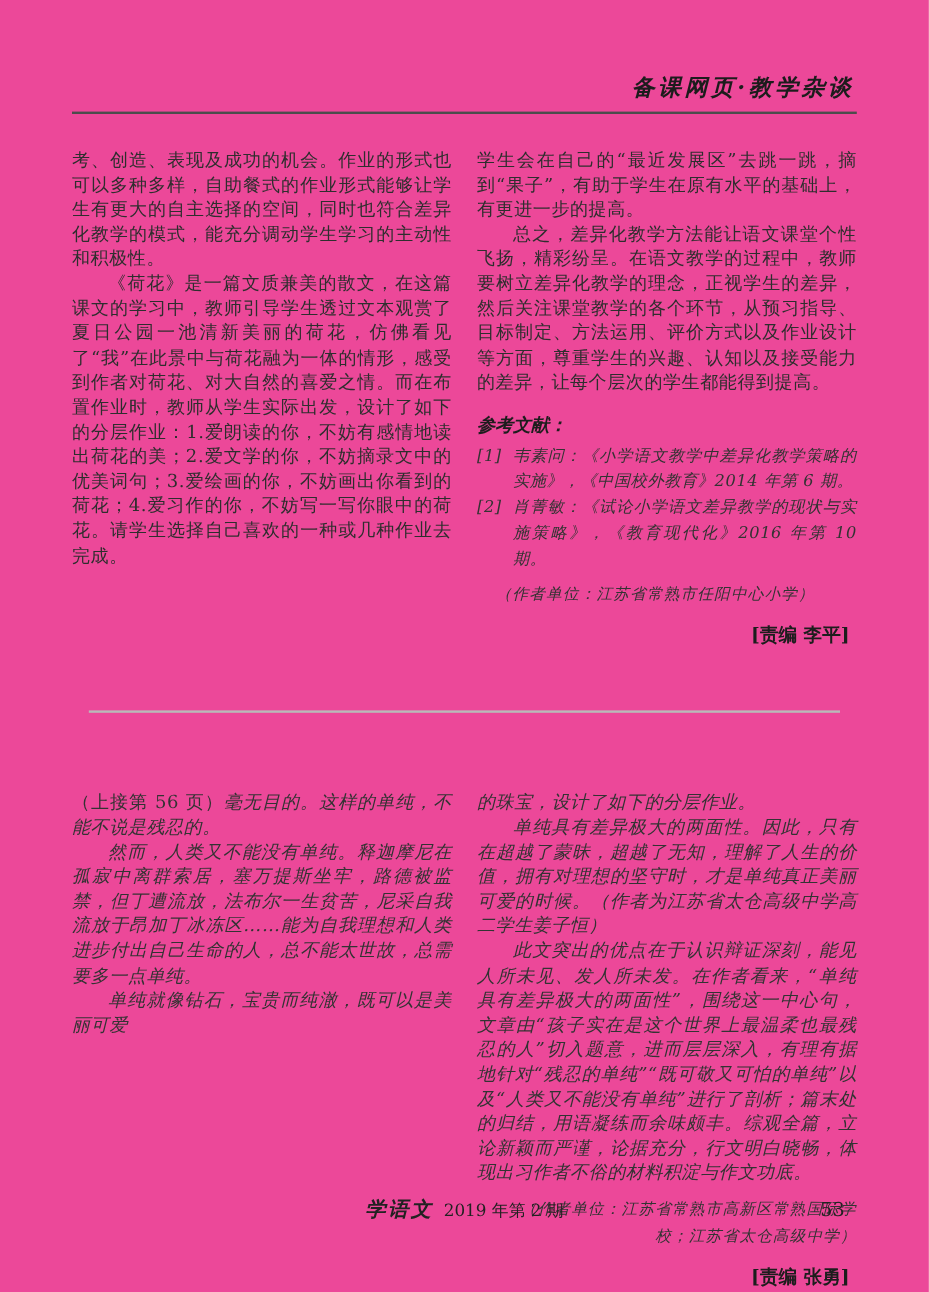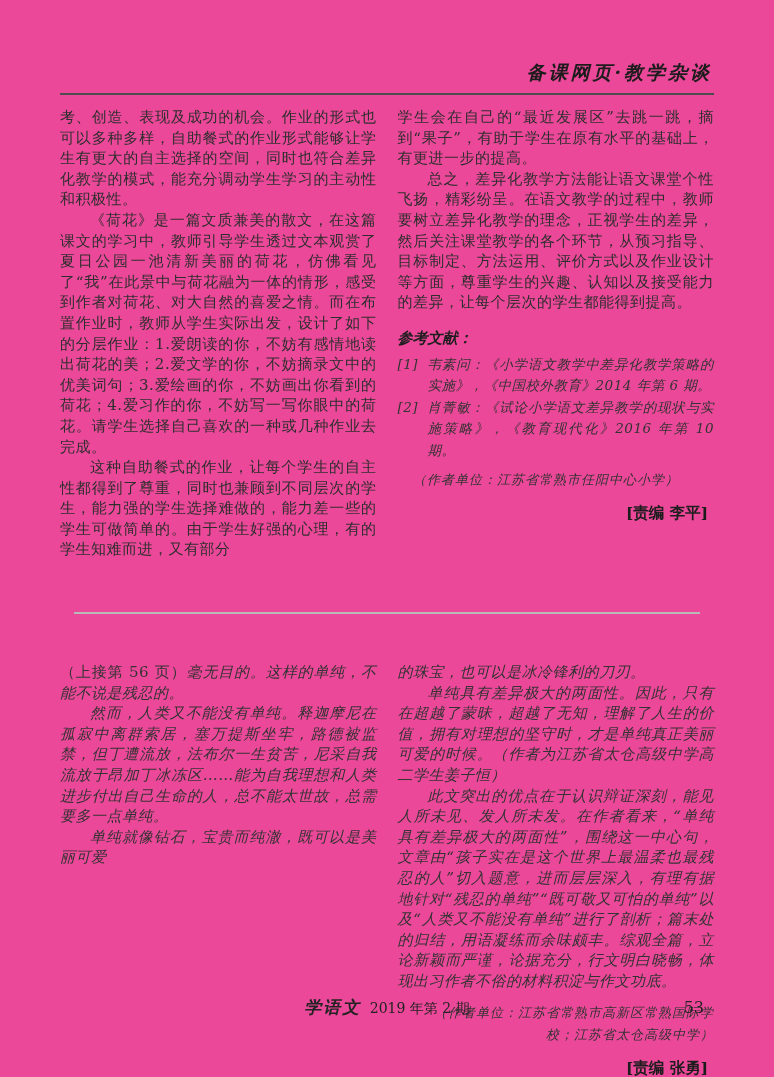--- a/index.html
+++ b/index.html
@@ -27,21 +27,21 @@
     color: #1c1c1c;
     padding-right: 2px;
   }
   .header-rule {
     border: none;
     border-top: 2px solid #4c4c4c;
     margin-top: 7px;
   }
   
   .two-col { display: flex; gap: 21px; }
-  .col { width: 50%; }
+  .col { width: 50%; margin-top: 16px; }
   p.body-text {
     font-size: 15px;
     line-height: 20.6px;
     text-align: justify;
     letter-spacing: 0.5px;
   }
   p.indent { text-indent: 2em; }
   .article-1 { margin-top: 12px; }
   
   .kai { font-style: italic; color: #333; }
@@ -118,21 +118,20 @@
 
   <div class="header">
     <div class="header-title">备课网页·教学杂谈</div>
     <hr class="header-rule">
   </div>
 
   <div class="two-col article-1">
     <div class="col">
       <p class="body-text">考、创造、表现及成功的机会。作业的形式也可以多种多样，自助餐式的作业形式能够让学生有更大的自主选择的空间，同时也符合差异化教学的模式，能充分调动学生学习的主动性和积极性。</p>
       <p class="body-text indent">《荷花》是一篇文质兼美的散文，在这篇课文的学习中，教师引导学生透过文本观赏了夏日公园一池清新美丽的荷花，仿佛看见了“我”在此景中与荷花融为一体的情形，感受到作者对荷花、对大自然的喜爱之情。而在布置作业时，教师从学生实际出发，设计了如下的分层作业：1.爱朗读的你，不妨有感情地读出荷花的美；2.爱文学的你，不妨摘录文中的优美词句；3.爱绘画的你，不妨画出你看到的荷花；4.爱习作的你，不妨写一写你眼中的荷花。请学生选择自己喜欢的一种或几种作业去完成。</p>
-      <p class="body-text indent">这种自助餐式的作业，让每个学生的自主性都得到了尊重，同时也兼顾到不同层次的学生，能力强的学生选择难做的，能力差一些的学生可做简单的。由于学生好强的心理，有的学生知难而进，又有部分</p>
     </div>
     <div class="col">
       <p class="body-text">学生会在自己的“最近发展区”去跳一跳，摘到“果子”，有助于学生在原有水平的基础上，有更进一步的提高。</p>
       <p class="body-text indent">总之，差异化教学方法能让语文课堂个性飞扬，精彩纷呈。在语文教学的过程中，教师要树立差异化教学的理念，正视学生的差异，然后关注课堂教学的各个环节，从预习指导、目标制定、方法运用、评价方式以及作业设计等方面，尊重学生的兴趣、认知以及接受能力的差异，让每个层次的学生都能得到提高。</p>
 
       <div class="references kai">
         <div class="ref-heading">参考文献：</div>
         <div class="ref-item">
           <span class="ref-label">[1]</span>
           <span class="ref-text">韦素问：《小学语文教学中差异化教学策略的实施》，《中国校外教育》2014 年第 6 期。</span>
@@ -150,21 +149,21 @@
 
   <hr class="section-divider">
 
   <div class="two-col article-2 kai">
     <div class="col">
       <p class="body-text"><span class="lead-note">（上接第 56 页）</span><span>毫无目的。这样的单纯，不能不说是残忍的。</span></p>
       <p class="body-text indent">然而，人类又不能没有单纯。释迦摩尼在孤寂中离群索居，塞万提斯坐牢，路德被监禁，但丁遭流放，法布尔一生贫苦，尼采自我流放于昂加丁冰冻区……能为自我理想和人类进步付出自己生命的人，总不能太世故，总需要多一点单纯。</p>
       <p class="body-text indent">单纯就像钻石，宝贵而纯澈，既可以是美丽可爱</p>
     </div>
     <div class="col">
-      <p class="body-text">的珠宝，也可以是冰冷锋利的刀刃。</p>
+      <p class="body-text">的珠宝，设计了如下的分层作业。</p>
       <p class="body-text indent">单纯具有差异极大的两面性。因此，只有在超越了蒙昧，超越了无知，理解了人生的价值，拥有对理想的坚守时，才是单纯真正美丽可爱的时候。（作者为江苏省太仓高级中学高二学生姜子恒）</p>
       <p class="body-text indent">此文突出的优点在于认识辩证深刻，能见人所未见、发人所未发。在作者看来，“单纯具有差异极大的两面性”，围绕这一中心句，文章由“孩子实在是这个世界上最温柔也最残忍的人”切入题意，进而层层深入，有理有据地针对“残忍的单纯”“既可敬又可怕的单纯”以及“人类又不能没有单纯”进行了剖析；篇末处的归结，用语凝练而余味颇丰。综观全篇，立论新颖而严谨，论据充分，行文明白晓畅，体现出习作者不俗的材料积淀与作文功底。</p>
       <div class="affiliation">（作者单位：江苏省常熟市高新区常熟国际学校；江苏省太仓高级中学）</div>
       <div class="editor-credit">[责编  张勇]</div>
     </div>
   </div>
 
   <div class="footer">
     <span class="journal-name">学语文</span>
     <span class="issue-info">2019 年第 2 期</span>

